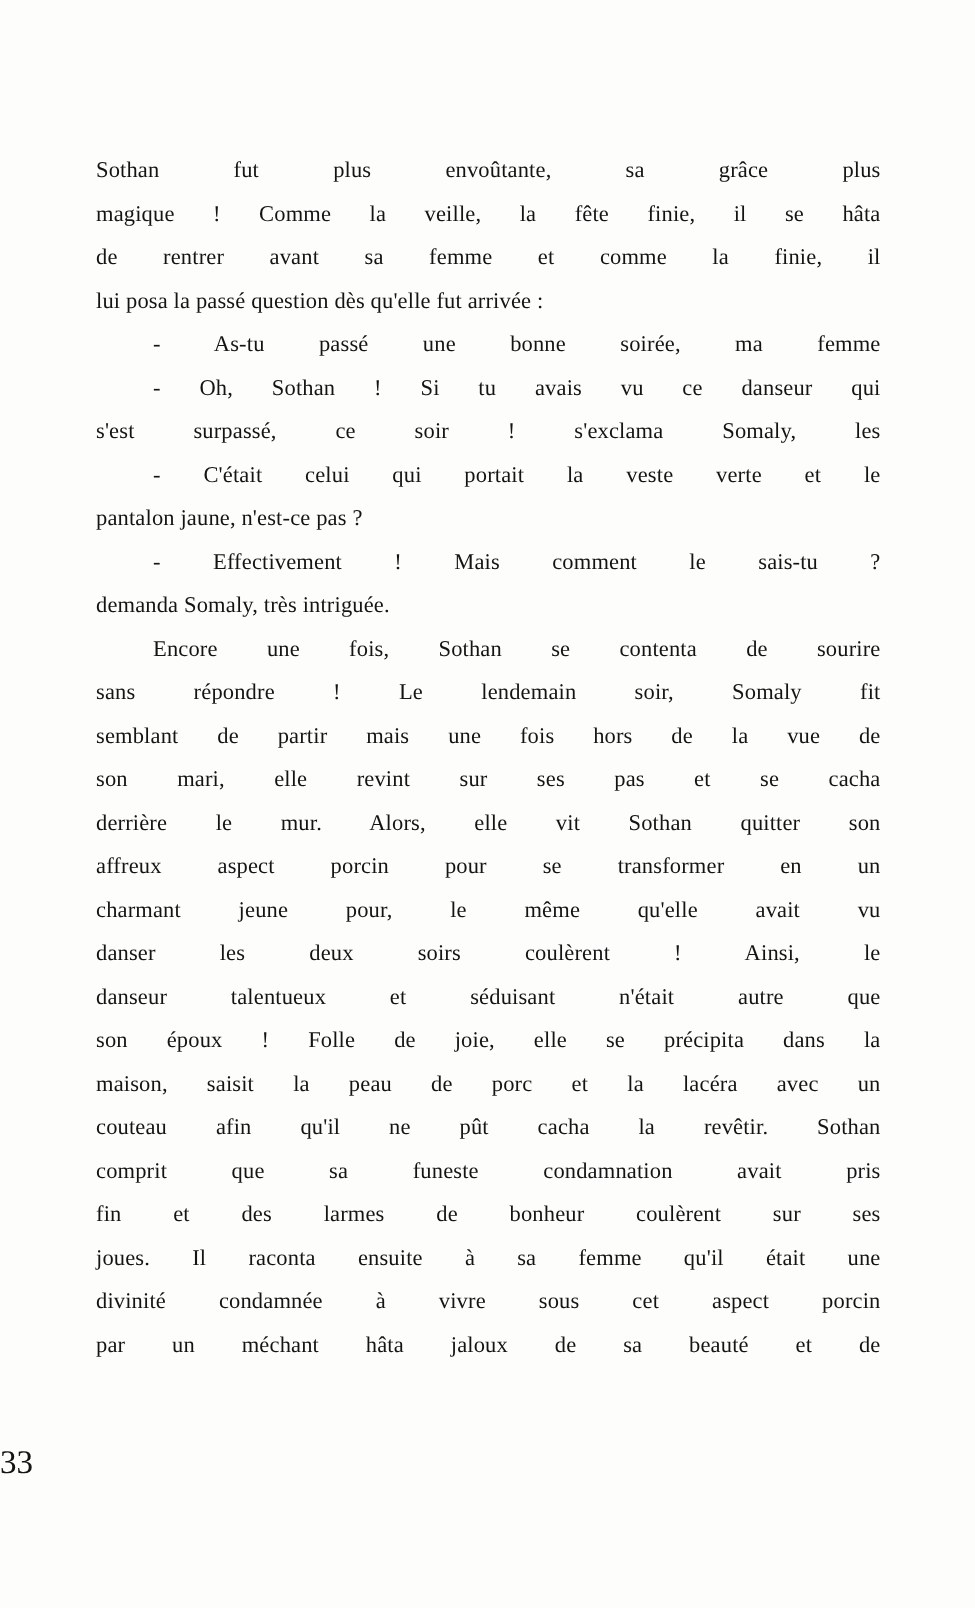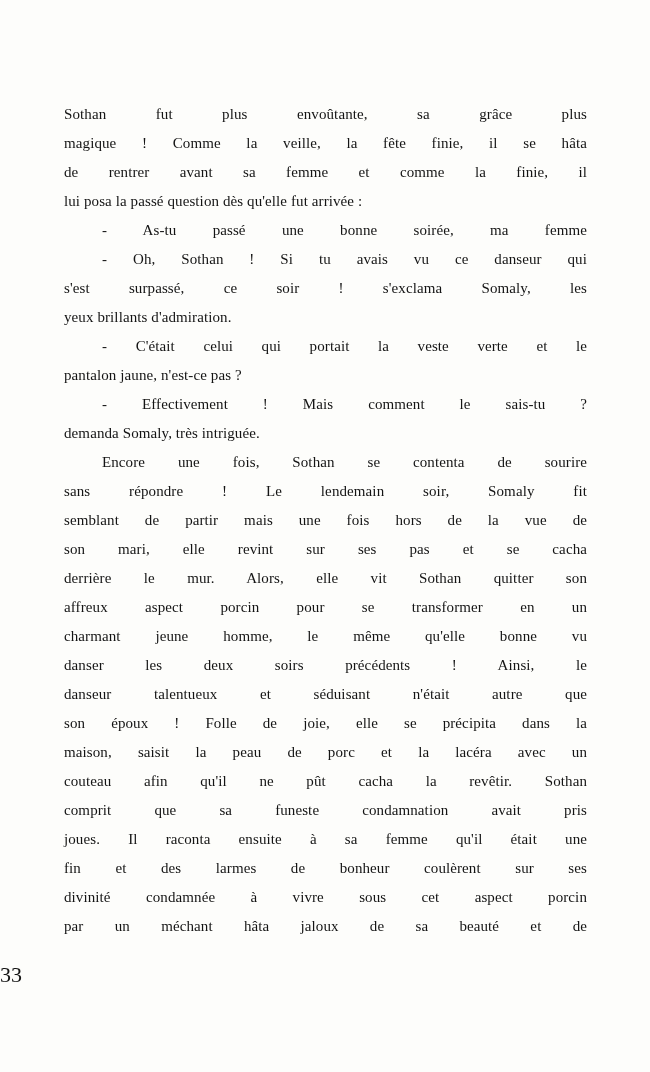--- a/index.html
+++ b/index.html
@@ -52,37 +52,36 @@
 
 <div class="page">
   <div class="text-block" id="text-block">
       <div class="text-line fill">Sothan fut plus envoûtante, sa grâce plus</div>
       <div class="text-line fill">magique ! Comme la veille, la fête finie, il se hâta</div>
       <div class="text-line fill">de rentrer avant sa femme et comme la finie, il</div>
       <div class="text-line">lui posa la passé question dès qu'elle fut arrivée :</div>
       <div class="text-line fill indent">- As-tu passé une bonne soirée, ma femme</div>
       <div class="text-line fill indent">- Oh, Sothan ! Si tu avais vu ce danseur qui</div>
       <div class="text-line fill">s'est surpassé, ce soir ! s'exclama Somaly, les</div>
-      <div class="text-line">yeux brillants d'admiration.</div>
       <div class="text-line fill indent">- C'était celui qui portait la veste verte et le</div>
       <div class="text-line">pantalon jaune, n'est-ce pas ?</div>
       <div class="text-line fill indent">- Effectivement ! Mais comment le sais-tu ?</div>
       <div class="text-line">demanda Somaly, très intriguée.</div>
       <div class="text-line fill indent">Encore une fois, Sothan se contenta de sourire</div>
       <div class="text-line fill">sans répondre ! Le lendemain soir, Somaly fit</div>
       <div class="text-line fill">semblant de partir mais une fois hors de la vue de</div>
       <div class="text-line fill">son mari, elle revint sur ses pas et se cacha</div>
       <div class="text-line fill">derrière le mur. Alors, elle vit Sothan quitter son</div>
       <div class="text-line fill">affreux aspect porcin pour se transformer en un</div>
-      <div class="text-line fill">charmant jeune homme, le même qu'elle bonne vu</div>
-      <div class="text-line fill">danser les deux soirs précédents ! Ainsi, le</div>
+      <div class="text-line fill">charmant jeune pour, le même qu'elle avait vu</div>
+      <div class="text-line fill">danser les deux soirs coulèrent ! Ainsi, le</div>
       <div class="text-line fill">danseur talentueux et séduisant n'était autre que</div>
       <div class="text-line fill">son époux ! Folle de joie, elle se précipita dans la</div>
       <div class="text-line fill">maison, saisit la peau de porc et la lacéra avec un</div>
       <div class="text-line fill">couteau afin qu'il ne pût cacha la revêtir. Sothan</div>
       <div class="text-line fill">comprit que sa funeste condamnation avait pris</div>
+      <div class="text-line fill">fin et des larmes de bonheur coulèrent sur ses</div>
       <div class="text-line fill">joues. Il raconta ensuite à sa femme qu'il était une</div>
-      <div class="text-line fill">fin et des larmes de bonheur coulèrent sur ses</div>
       <div class="text-line fill">divinité condamnée à vivre sous cet aspect porcin</div>
       <div class="text-line fill">par un méchant hâta jaloux de sa beauté et de</div>
     </div>
   <div class="page-number">33</div>
 </div>
 
 </body></html>

